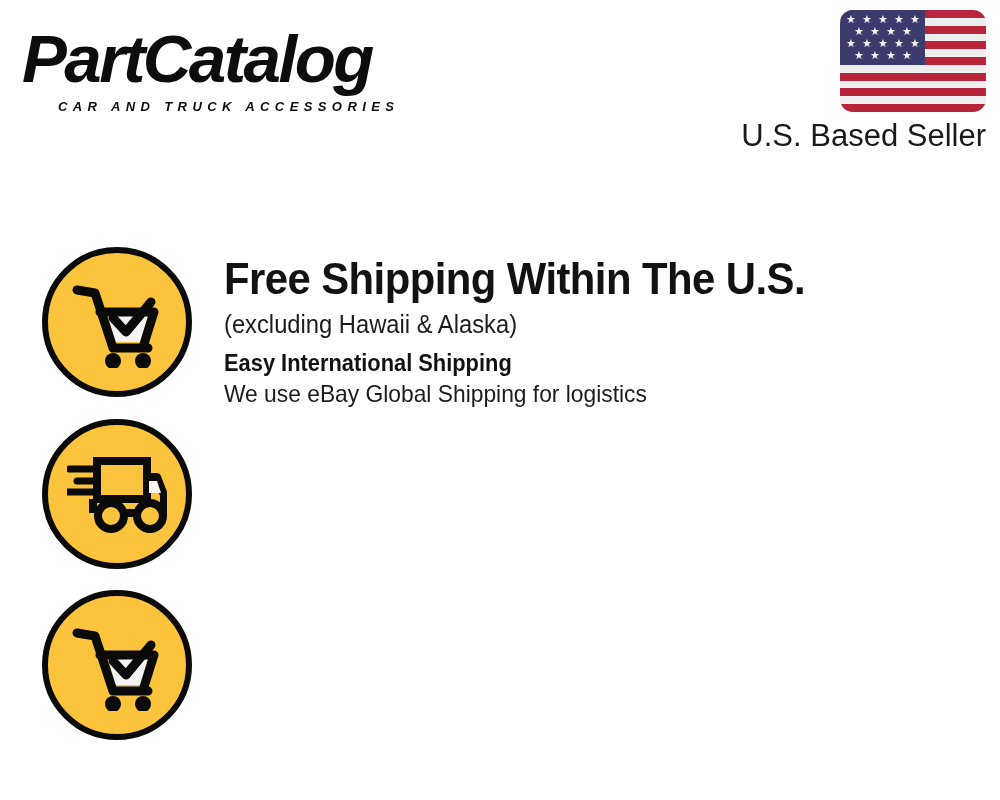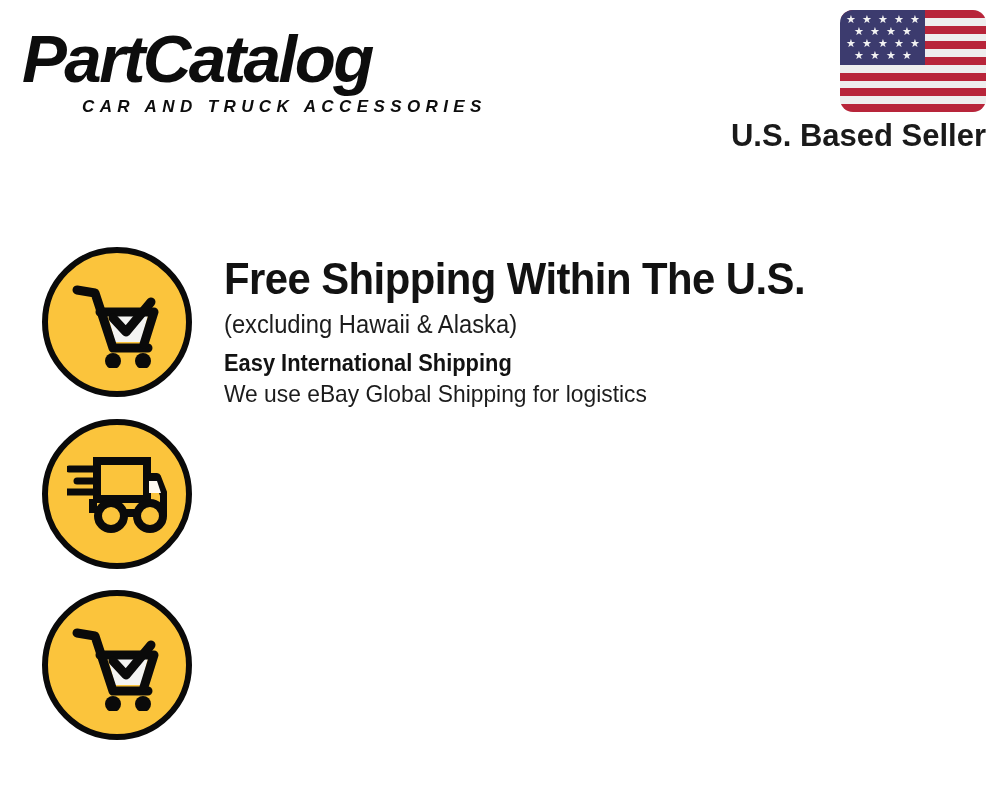--- a/index.html
+++ b/index.html
@@ -49,25 +49,25 @@
     line-height: 74px;
     letter-spacing: -2.5px;
     color: #0d0d0d;
     white-space: nowrap;
     transform: scaleX(1.02);
     transform-origin: left center;
   }
   .logo-tagline {
     display: block;
     margin-top: 2px;
-    margin-left: 60px;
+    margin-left: 36px;
     font-family: "Liberation Sans", sans-serif;
     font-weight: 700;
     font-style: italic;
-    font-size: 17px;
+    font-size: 13px;
     line-height: 18px;
     letter-spacing: 5.4px;
     color: #0d0d0d;
     white-space: nowrap;
   }
 
   
   .seller-block {
     position: absolute;
     right: 14px;
@@ -112,21 +112,21 @@
     font-size: 11px;
     line-height: 9px;
     text-align: center;
     font-family: "DejaVu Sans", sans-serif;
   }
 
   .seller-label {
     display: block;
     margin-top: 5px;
     font-family: "Liberation Sans", sans-serif;
-    font-weight: 700;
+    font-weight: 400;
     font-size: 31px;
     line-height: 38px;
     color: #1a1a1a;
     white-space: nowrap;
     letter-spacing: 0px;
   }
 
   
   .features {
     position: absolute;

